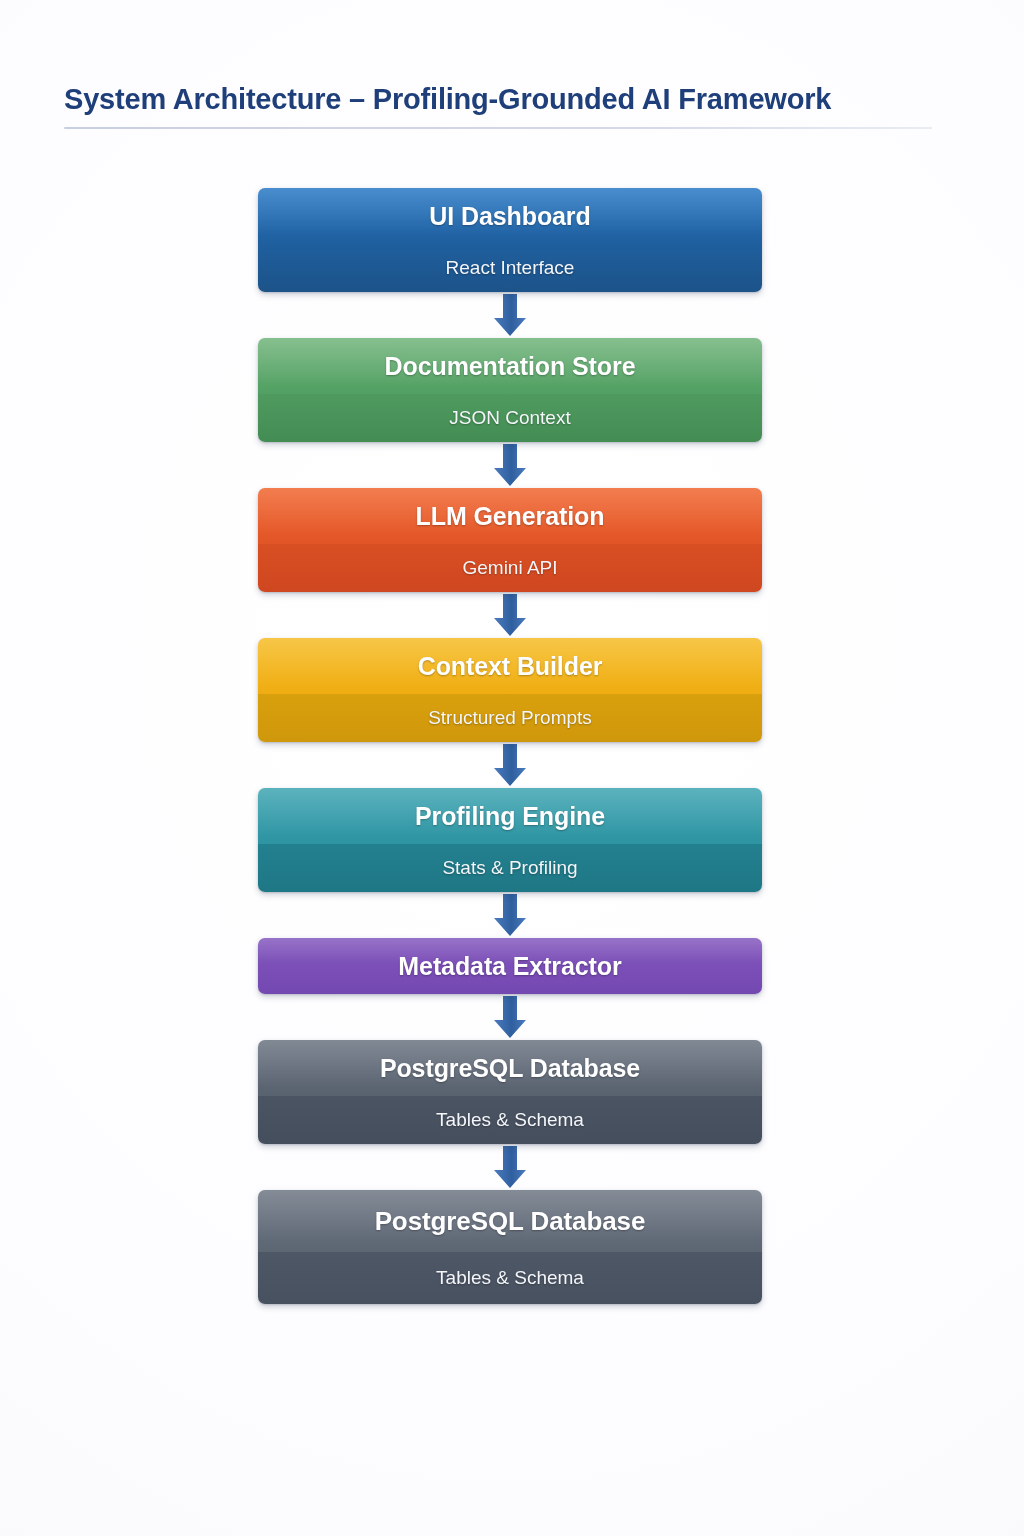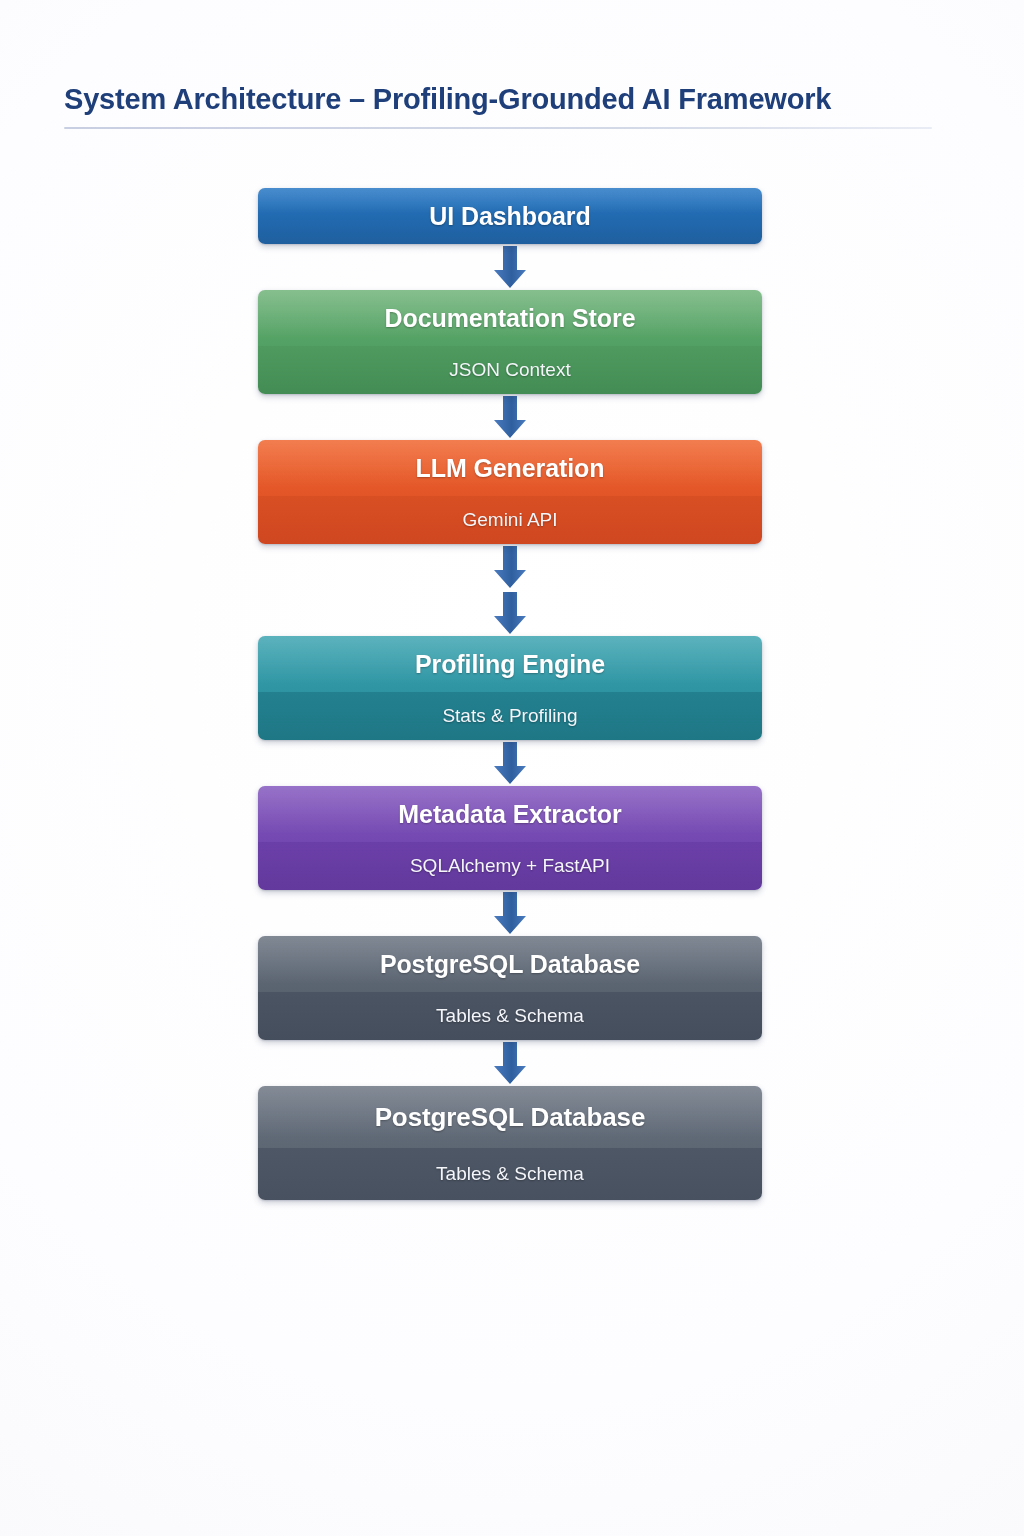--- a/index.html
+++ b/index.html
@@ -117,20 +117,21 @@
 <div class="page">
 
   <div class="title-wrap">
     <div class="diagram-title">System Architecture – Profiling-Grounded AI Framework</div>
     <div class="title-rule"></div>
   </div>
 
   <div class="flow" id="flow-column">
       <div class="node">
         <div class="node-title" style="background: linear-gradient(rgb(36, 118, 196), rgb(31, 95, 158));">UI Dashboard</div>
+        <div class="node-sub" style="background: linear-gradient(rgb(31, 95, 158), rgb(28, 83, 137));">React Interface</div>
       </div>
       <div class="connector">
         <svg class="arrow" viewBox="0 0 36 42">
           <defs>
             <linearGradient id="ag1" x1="0" y1="0" x2="1" y2="0">
               <stop offset="0%" stop-color="#4a7bbf"></stop>
               <stop offset="55%" stop-color="#2f5f9e"></stop>
               <stop offset="100%" stop-color="#4a7bbf"></stop>
             </linearGradient>
           </defs>
@@ -162,20 +163,24 @@
           <defs>
             <linearGradient id="ag3" x1="0" y1="0" x2="1" y2="0">
               <stop offset="0%" stop-color="#4a7bbf"></stop>
               <stop offset="55%" stop-color="#2f5f9e"></stop>
               <stop offset="100%" stop-color="#4a7bbf"></stop>
             </linearGradient>
           </defs>
           <path d="M11,0 L25,0 L25,24 L34,24 L18,42 L2,24 L11,24 Z" fill="url(#ag3)"></path>
         </svg>
       </div>
+      <div class="node">
+        <div class="node-title" style="background: linear-gradient(rgb(246, 187, 34), rgb(239, 173, 19));">Context Builder</div>
+        <div class="node-sub" style="background: linear-gradient(rgb(217, 160, 13), rgb(207, 151, 11));">Structured Prompts</div>
+      </div>
       <div class="connector">
         <svg class="arrow" viewBox="0 0 36 42">
           <defs>
             <linearGradient id="ag4" x1="0" y1="0" x2="1" y2="0">
               <stop offset="0%" stop-color="#4a7bbf"></stop>
               <stop offset="55%" stop-color="#2f5f9e"></stop>
               <stop offset="100%" stop-color="#4a7bbf"></stop>
             </linearGradient>
           </defs>
           <path d="M11,0 L25,0 L25,24 L34,24 L18,42 L2,24 L11,24 Z" fill="url(#ag4)"></path>
@@ -192,21 +197,20 @@
               <stop offset="0%" stop-color="#4a7bbf"></stop>
               <stop offset="55%" stop-color="#2f5f9e"></stop>
               <stop offset="100%" stop-color="#4a7bbf"></stop>
             </linearGradient>
           </defs>
           <path d="M11,0 L25,0 L25,24 L34,24 L18,42 L2,24 L11,24 Z" fill="url(#ag5)"></path>
         </svg>
       </div>
       <div class="node">
         <div class="node-title" style="background: linear-gradient(rgb(130, 86, 189), rgb(116, 72, 177));">Metadata Extractor</div>
-        <div class="node-sub" style="background: linear-gradient(rgb(107, 63, 168), rgb(99, 57, 157));">SQLAlchemy + FastAPI</div>
       </div>
       <div class="connector">
         <svg class="arrow" viewBox="0 0 36 42">
           <defs>
             <linearGradient id="ag6" x1="0" y1="0" x2="1" y2="0">
               <stop offset="0%" stop-color="#4a7bbf"></stop>
               <stop offset="55%" stop-color="#2f5f9e"></stop>
               <stop offset="100%" stop-color="#4a7bbf"></stop>
             </linearGradient>
           </defs>

